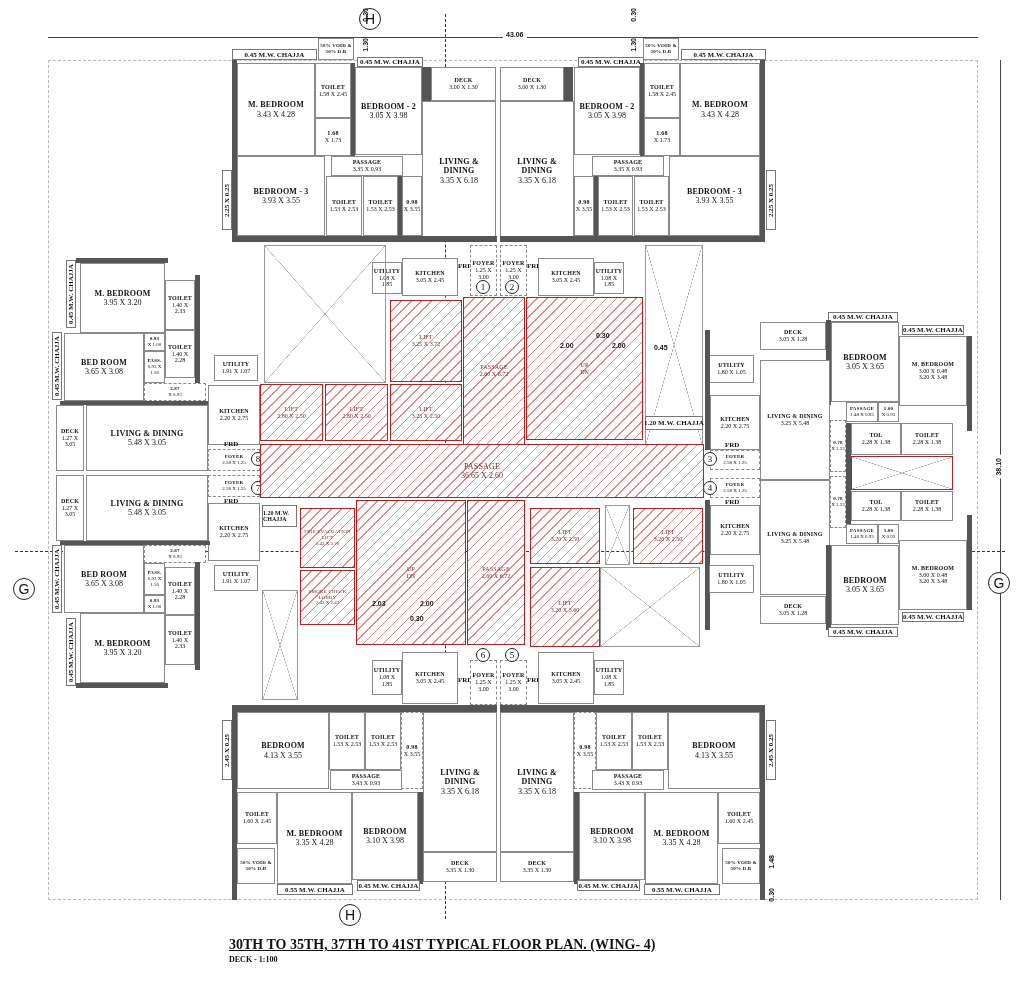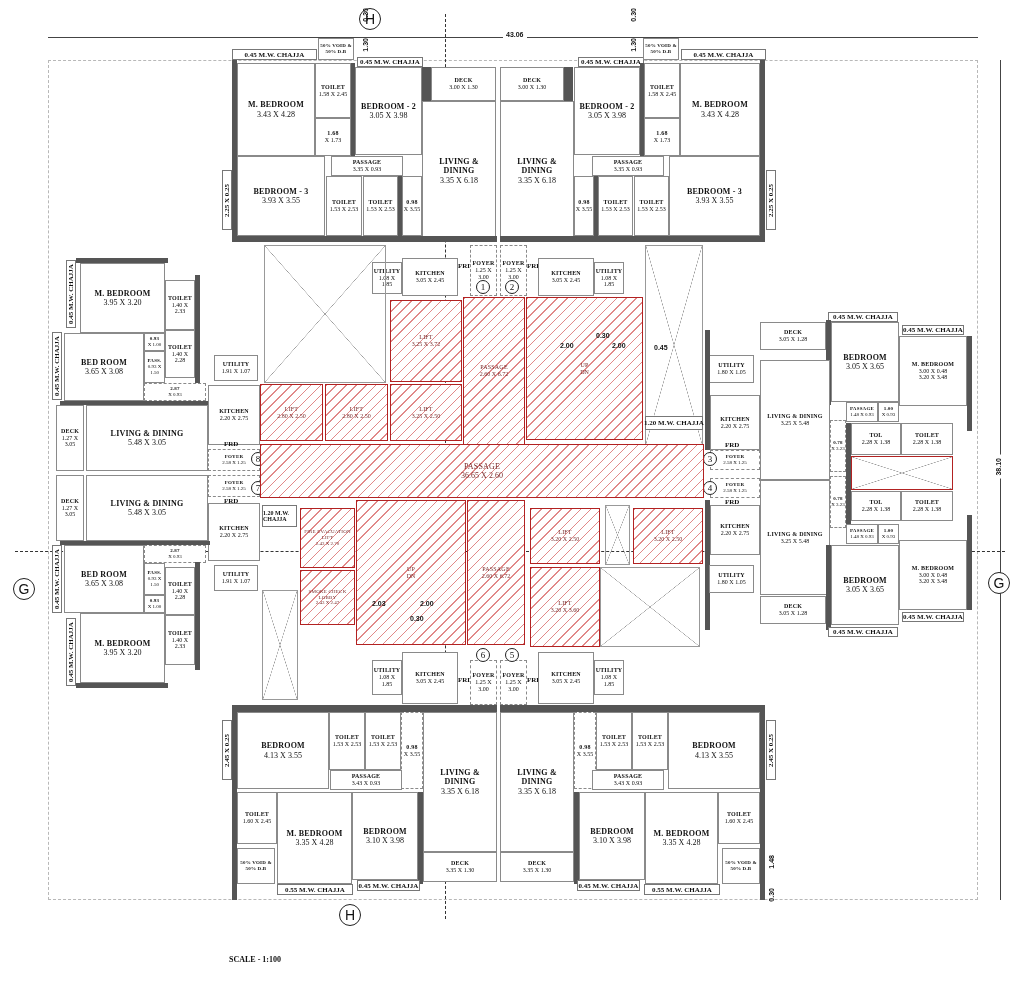--- a/index.html
+++ b/index.html
@@ -673,14 +673,15 @@
     </div>
     <div class="room tiny" style="left:722px; top:848px; width:38px; height:36px;">
       <span class="nm">50% VOID &amp; 50% D.B</span>
     </div>
     <div class="dimtxt v" style="left:768px; top:855px;">1.48</div>
     <div class="dimtxt v" style="left:768px; top:888px;">0.30</div>
     <div class="chajja" style="left:577px; top:880px; width:63px; height:11px;">0.45 M.W. CHAJJA</div>
     <div class="chajja" style="left:644px; top:884px; width:76px; height:11px;">0.55 M.W. CHAJJA</div>
   </div>
 
-  <div class="scale">SCALE - 1:100</div>
+  <div class="title">30TH TO 35TH, 37TH TO 41ST TYPICAL FLOOR PLAN. (WING- 4)</div>
+  <div class="scale">DECK - 1:100</div>
 </div>
 
 </body></html>

